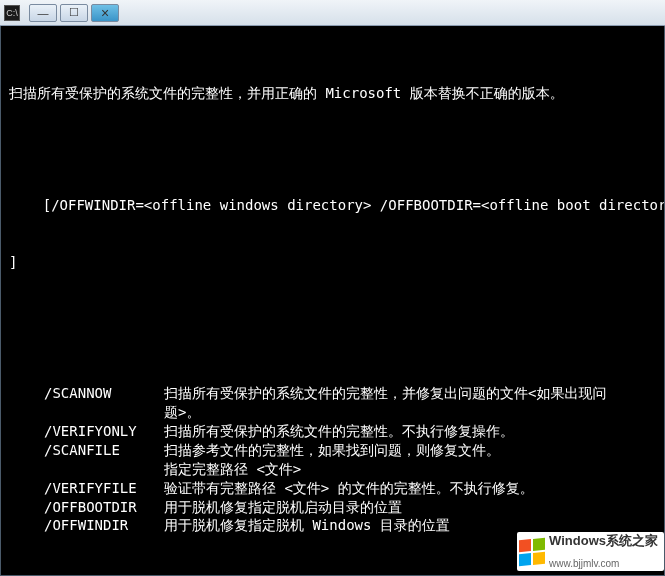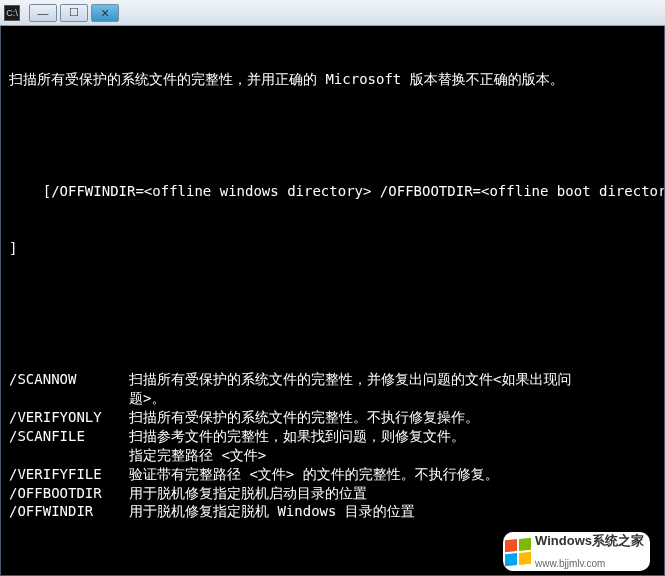--- a/index.html
+++ b/index.html
@@ -61,40 +61,40 @@
     }
     .titlebar-btn.close {
       background: linear-gradient(to bottom, #6fc0e6, #3a94c8);
       font-size: 14px;
     }
     .terminal {
       flex: 1;
       background: #000000;
       border: 1px solid #4a5a6a;
       border-top: none;
-      padding: 6px 8px;
+      padding: 20px 8px;
       color: #ffffff;
       font-size: 14px;
       line-height: 1.35;
       white-space: pre-wrap;
       overflow: hidden;
       position: relative;
     }
     .line { white-space: pre; }
     .blank { height: 18px; }
-    .param-col { display: inline-block; width: 120px; }
+    .param-col { display: inline-block; width: 120px; margin-left: 35px; }
     .watermark {
       position: absolute;
-      right: 14px;
+      right: 0;
       bottom: 4px;
       display: flex;
       align-items: center;
       background: #ffffff;
       padding: 2px 6px 2px 2px;
-      border-radius: 10px;
+      border-radius: 2px;
       font-family: "Microsoft YaHei", sans-serif;
     }
     .watermark-logo {
       width: 26px;
       height: 26px;
       display: grid;
       grid-template-columns: 1fr 1fr;
       grid-template-rows: 1fr 1fr;
       gap: 2px;
       margin-right: 4px;

